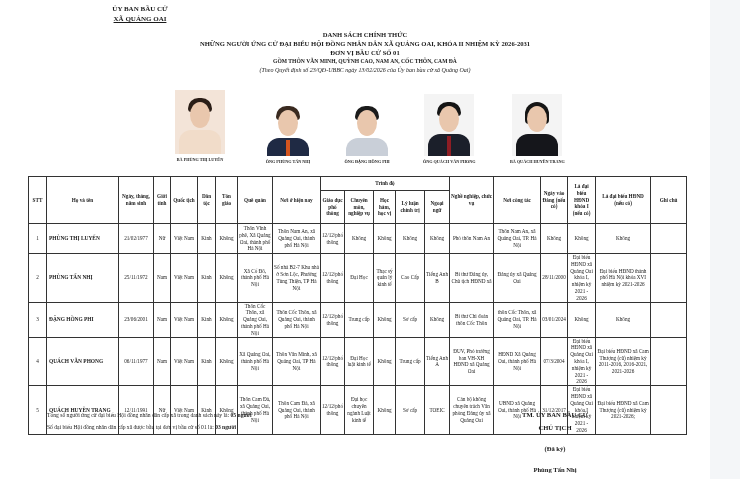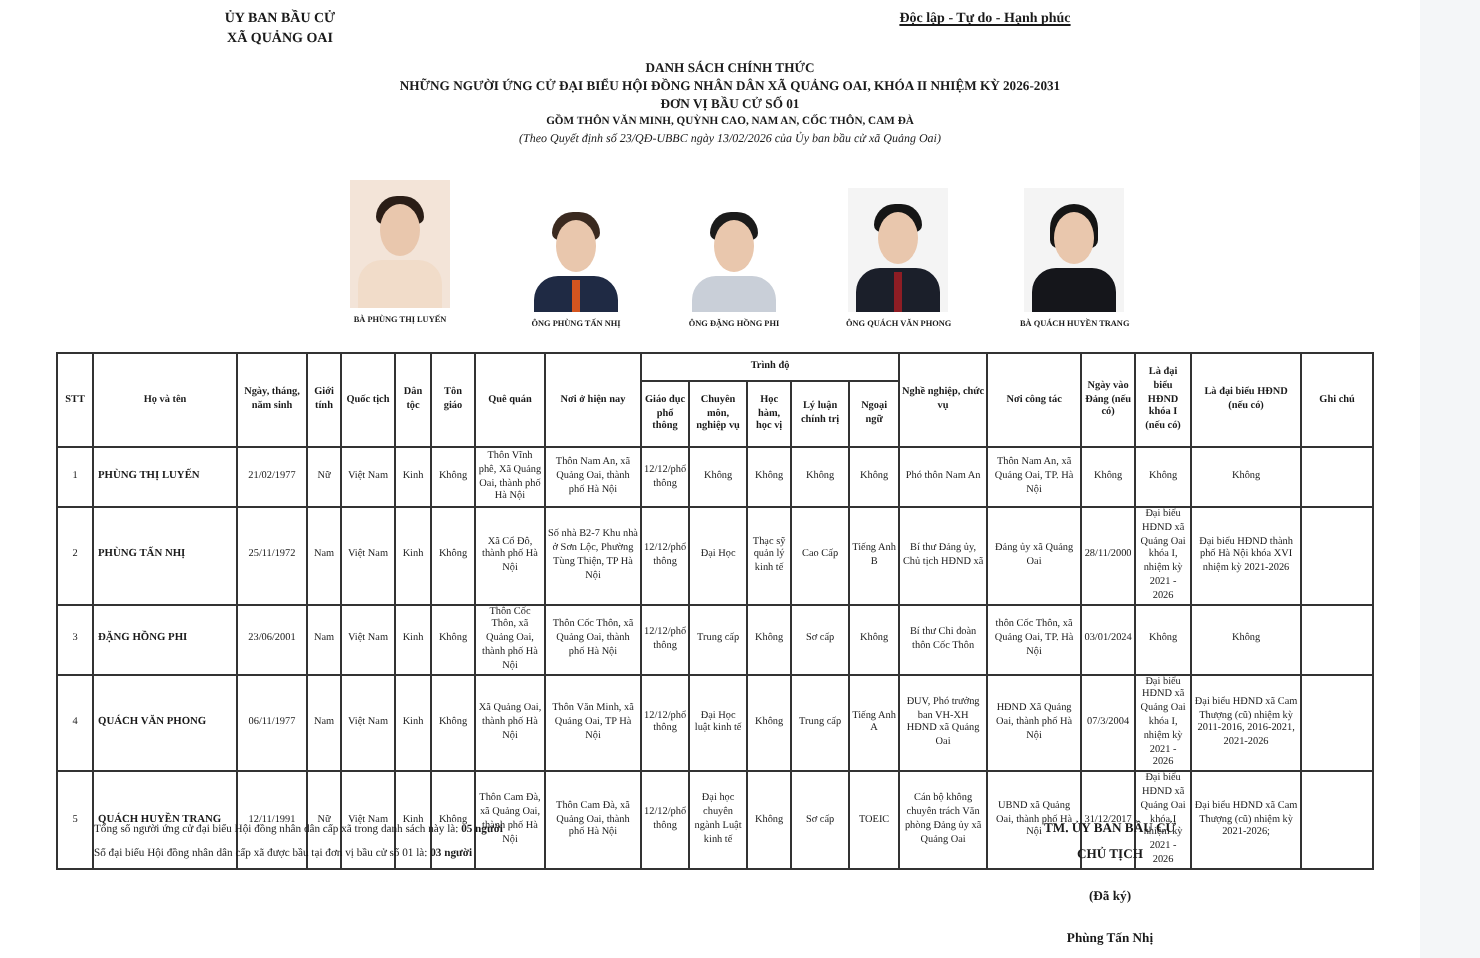--- a/index.html
+++ b/index.html
@@ -4,21 +4,21 @@
 <style>
   html, body { margin: 0; padding: 0; }
   body {
     width: 740px; height: 479px; background: #ffffff; overflow: hidden;
     font-family: "Liberation Serif", "DejaVu Serif", serif; color: #1a1a1a;
     position: relative;
   }
   .right-strip { position: absolute; right: 0; top: 0; width: 30px; height: 479px; background: #f4f6f8; }
   .abs { position: absolute; }
   .hdr-left { left: 95px; top: 4px; width: 90px; text-align: center; font-weight: bold; font-size: 7px; line-height: 10px; }
-  .hdr-left .u { }
+  .hdr-left .u { text-decoration: underline; }
   .hdr-right { left: 395px; top: 4px; width: 195px; text-align: center; font-weight: bold; font-size: 7px; line-height: 10px; }
   .hdr-right .u { text-decoration: underline; }
   .title-block { left: 150px; top: 30px; width: 430px; text-align: center; font-weight: bold; font-size: 6.6px; line-height: 9px; }
   .title-block .sub { font-size: 5.6px; }
   .title-block .decree { font-weight: normal; font-style: italic; font-size: 6px; }
   .photos { left: 170px; top: 90px; width: 410px; height: 80px; }
   .photo-card { position: absolute; text-align: center; }
   .photo { width: 50px; height: 64px; margin: 0 auto; position: relative; overflow: hidden; }
   .photo .bg { position: absolute; inset: 0; }
   .photo .head { position: absolute; left: 15px; top: 12px; width: 20px; height: 26px; border-radius: 50%; background: #e9c7ad; }
@@ -43,21 +43,20 @@
 <body>
 
 <div class="right-strip"></div>
 
 <div class="abs hdr-left">
   <div>ỦY BAN BẦU CỬ</div>
   <div class="u">XÃ QUẢNG OAI</div>
 </div>
 
 <div class="abs hdr-right">
-  <div class="u">Độc lập - Tự do - Hạnh phúc</div>
 </div>
 
 <div class="abs title-block">
   <div>DANH SÁCH CHÍNH THỨC</div>
   <div>NHỮNG NGƯỜI ỨNG CỬ ĐẠI BIỂU HỘI ĐỒNG NHÂN DÂN XÃ QUẢNG OAI, KHÓA II  NHIỆM KỲ 2026-2031</div>
   <div>ĐƠN VỊ BẦU CỬ SỐ 01</div>
   <div class="sub">GỒM THÔN VĂN MINH, QUỲNH CAO, NAM AN, CỐC THÔN, CAM ĐÀ</div>
   <div class="decree">(Theo Quyết định số 23/QĐ-UBBC ngày 13/02/2026 của Ủy ban bầu cử xã Quảng Oai)</div>
 </div>
 

